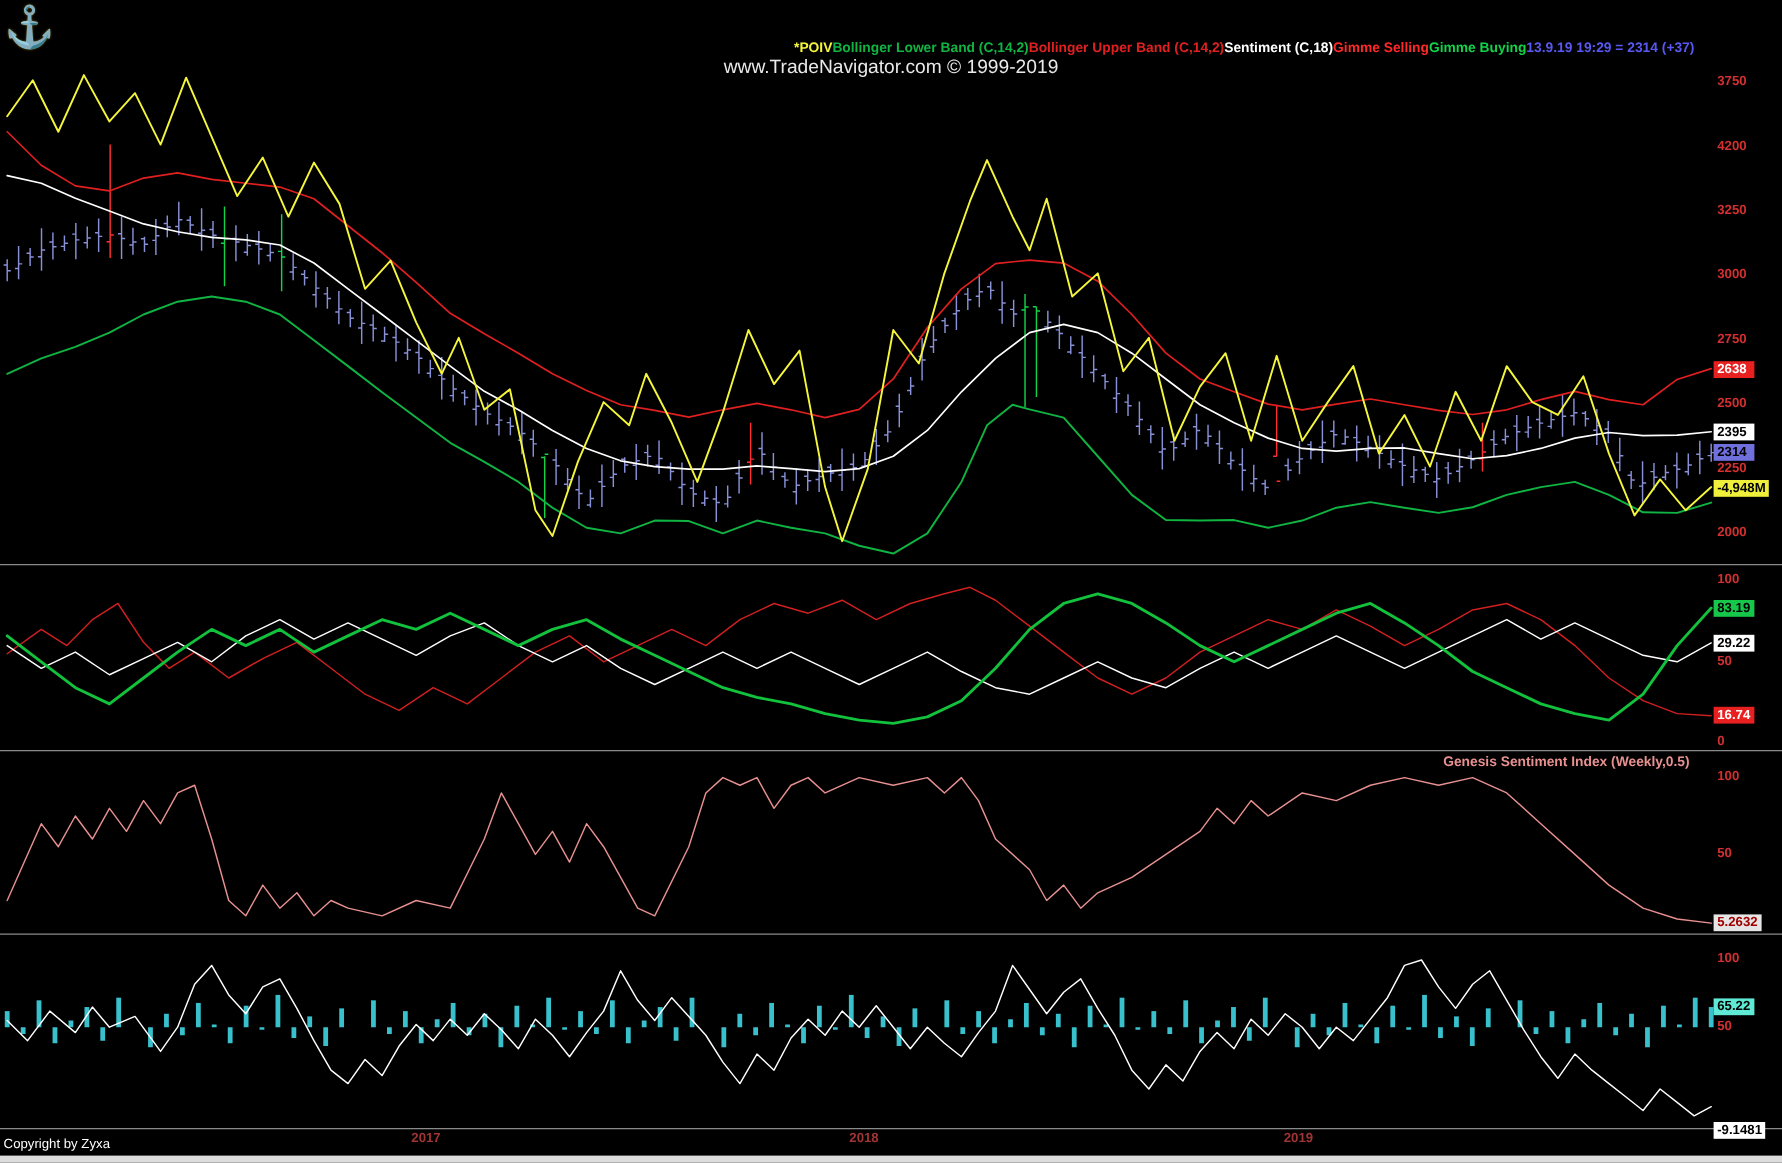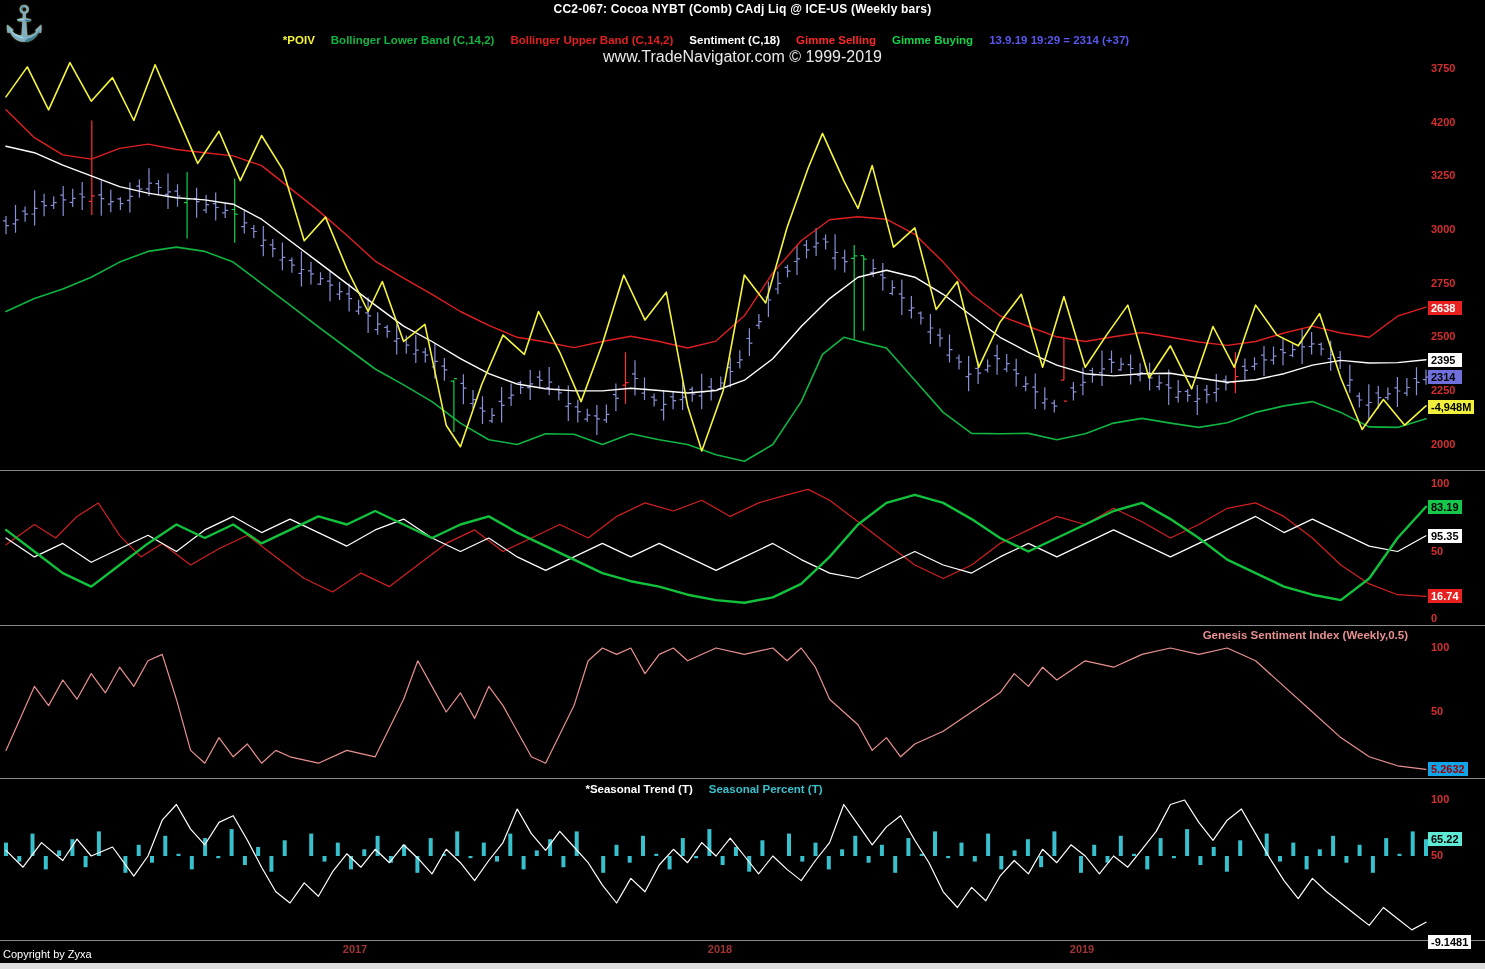--- a/index.html
+++ b/index.html
@@ -5,21 +5,21 @@
   html,body{margin:0;padding:0;background:#000;}
   body{width:1485px;height:969px;position:relative;overflow:hidden;
        font-family:"Liberation Sans",sans-serif;}
   .screen{position:absolute;inset:0;background:#000;}
   .logo{position:absolute;top:0;left:2px;width:46px;height:46px;font-size:34px;
         color:#d9a41b;text-align:center;line-height:46px;text-shadow:0 0 2px #7a5a00;}
   .t1{position:absolute;top:2px;left:0;width:100%;text-align:center;color:#ffffff;
       font-size:12px;font-weight:bold;letter-spacing:.2px;}
   .t2{position:absolute;top:17px;left:0;width:100%;text-align:center;color:#e9e9e9;
       font-size:16px;margin-top:31px;}
-  .legend{position:absolute;display:flex;justify-content:center;gap:16px;
+  .legend{position:absolute;display:flex;justify-content:flex-end;
           font-size:11.5px;font-weight:bold;white-space:nowrap;}
   #legend-main{top:34px;left:0;right:73px;}
   #legend-rsi{top:475px;left:0;right:77px;}
   #sent-title{position:absolute;top:629px;right:77px;color:#e89090;
               font-size:11.5px;font-weight:bold;white-space:nowrap;}
   #legend-seas{top:783px;left:0;right:77px;}
   #chart-svg{position:absolute;top:0;left:0;}
   #overlay{position:absolute;inset:0;pointer-events:none;}
   .axlab{position:absolute;left:1431px;color:#d23030;font-size:11px;font-weight:bold;}
   .badge{position:absolute;left:1428px;font-size:11px;font-weight:bold;
@@ -308,37 +308,32 @@
       <polyline points="6.0,850.4 23.0,867.2 41.5,842.6 62.8,860.5 77.0,839.2 91.2,856.0 112.5,847.0 133.8,876.2 148.0,856.0 162.2,820.2 176.4,804.5 190.6,829.1 204.8,844.8 219.0,822.4 233.2,815.7 247.4,840.3 261.6,867.2 275.8,891.8 290.0,903.0 304.2,882.9 318.4,896.3 332.6,871.7 346.8,853.8 361.0,867.2 375.2,849.3 389.4,862.7 403.6,844.8 417.8,858.2 432.0,873.9 446.2,849.3 460.4,862.7 474.6,880.6 488.8,860.5 503.0,842.6 517.2,809.0 531.4,833.6 545.6,850.4 559.8,831.4 574.0,847.0 588.2,862.7 602.4,885.1 616.6,903.0 630.8,878.4 645.0,891.8 659.2,865.0 673.4,849.3 687.6,862.7 701.8,842.6 716.0,856.0 730.2,838.1 744.4,856.0 758.6,873.9 772.8,856.0 787.0,869.4 801.2,880.6 815.4,860.5 829.6,842.6 843.8,804.5 858.0,824.6 872.2,844.8 886.4,826.9 900.6,815.7 914.8,840.3 929.0,862.7 943.2,891.8 957.4,907.5 971.6,887.4 985.8,900.8 1000.0,876.2 1014.2,860.5 1028.4,873.9 1042.6,849.3 1056.8,862.7 1071.0,844.8 1085.2,856.0 1099.4,873.9 1113.6,856.0 1127.8,867.2 1142.0,849.3 1156.2,831.4 1170.4,804.5 1184.6,800.0 1198.8,822.4 1213.0,840.3 1227.2,820.2 1241.4,809.0 1255.6,833.6 1269.8,858.2 1284.0,880.6 1298.2,898.6 1312.4,878.4 1326.6,891.8 1340.8,903.0 1355.0,914.2 1369.2,925.4 1383.4,907.5 1397.6,918.7 1411.8,929.9 1426.0,922.2" fill="none" stroke="#ffffff" stroke-width="1.2" stroke-linejoin="round" stroke-linecap="round"></polyline>
     </svg>
 
   <div class="panel-hit" style="top:52px;height:416px"></div>
   <div class="panel-hit" style="top:472px;height:152px"></div>
   <div class="panel-hit" style="top:627px;height:150px"></div>
   <div class="panel-hit" style="top:780px;height:159px"></div>
 
   <div class="logo">⚓</div>
 
-  <div class="t1">CC2-067:  Cocoa NYBT (Comb) CAdj Liq @ ICE-US  (Weekly bars)</div>
   <div class="t2">www.TradeNavigator.com © 1999-2019</div>
 
   <div class="legend" id="legend-main">
       <span style="color: rgb(245, 245, 60);">*POIV</span>
       <span style="color: rgb(16, 180, 66);">Bollinger Lower Band (C,14,2)</span>
       <span style="color: rgb(224, 32, 32);">Bollinger Upper Band (C,14,2)</span>
       <span style="color: rgb(255, 255, 255);">Sentiment (C,18)</span>
       <span style="color: rgb(255, 40, 40);">Gimme Selling</span>
       <span style="color: rgb(18, 210, 74);">Gimme Buying</span>
       <span style="color: rgb(88, 88, 240);">13.9.19 19:29 = 2314 (+37)</span>
     </div>
   <div id="sent-title">Genesis Sentiment Index (Weekly,0.5)</div>
-  <div class="legend" id="legend-seas">
-      <span style="color: rgb(255, 255, 255);">*Seasonal Trend (T)</span>
-      <span style="color: rgb(56, 192, 204);">Seasonal Percent (T)</span>
-    </div>
 
   <div id="overlay">
       <div class="axlab" style="top: 62px; color: rgb(210, 48, 48);">3750</div>
       <div class="axlab" style="top: 116px; color: rgb(210, 48, 48);">4200</div>
       <div class="axlab" style="top: 169px; color: rgb(210, 48, 48);">3250</div>
       <div class="axlab" style="top: 223px; color: rgb(210, 48, 48);">3000</div>
       <div class="axlab" style="top: 277px; color: rgb(210, 48, 48);">2750</div>
       <div class="axlab" style="top: 330px; color: rgb(210, 48, 48);">2500</div>
       <div class="axlab" style="top: 384px; color: rgb(210, 48, 48);">2250</div>
       <div class="axlab" style="top: 438px; color: rgb(210, 48, 48);">2000</div>
@@ -347,23 +342,23 @@
       <div class="axlab" style="top: 612px; color: rgb(210, 48, 48);">0</div>
       <div class="axlab" style="top: 641px; color: rgb(210, 48, 48);">100</div>
       <div class="axlab" style="top: 705px; color: rgb(210, 48, 48);">50</div>
       <div class="axlab" style="top: 793px; color: rgb(210, 48, 48);">100</div>
       <div class="axlab" style="top: 849px; color: rgb(210, 48, 48);">50</div>
       <div class="badge" style="top: 301px; background: rgb(232, 32, 32); color: rgb(255, 255, 255);">2638</div>
       <div class="badge" style="top: 353px; background: rgb(255, 255, 255); color: rgb(0, 0, 0);">2395</div>
       <div class="badge" style="top: 370px; background: rgb(112, 112, 220); color: rgb(0, 0, 0);">2314</div>
       <div class="badge" style="top: 400px; background: rgb(240, 240, 60); color: rgb(0, 0, 0);">-4,948M</div>
       <div class="badge" style="top: 500px; background: rgb(22, 200, 74); color: rgb(0, 0, 0);">83.19</div>
-      <div class="badge" style="top: 529px; background: rgb(255, 255, 255); color: rgb(0, 0, 0);">95.35</div>
+      <div class="badge" style="top: 529px; background: rgb(255, 255, 255); color: rgb(0, 0, 0);">29.22</div>
       <div class="badge" style="top: 589px; background: rgb(232, 32, 32); color: rgb(255, 255, 255);">16.74</div>
-      <div class="badge" style="top: 762px; background: #0ea5e9; color: rgb(160, 0, 0);">5.2632</div>
+      <div class="badge" style="top: 762px; background: #e5e5e5; color: rgb(160, 0, 0);">5.2632</div>
       <div class="badge" style="top: 832px; background: #5eead4; color: rgb(0, 0, 0);">65.22</div>
       <div class="badge" style="top: 915px; background: rgb(255, 255, 255); color: rgb(0, 0, 0); margin-top: 20px;">-9.1481</div>
     </div>
 
   <div id="years">
       <div class="yearlab" style="left: 355px;">2017</div>
       <div class="yearlab" style="left: 720px;">2018</div>
       <div class="yearlab" style="left: 1082px;">2019</div>
     </div>
 

